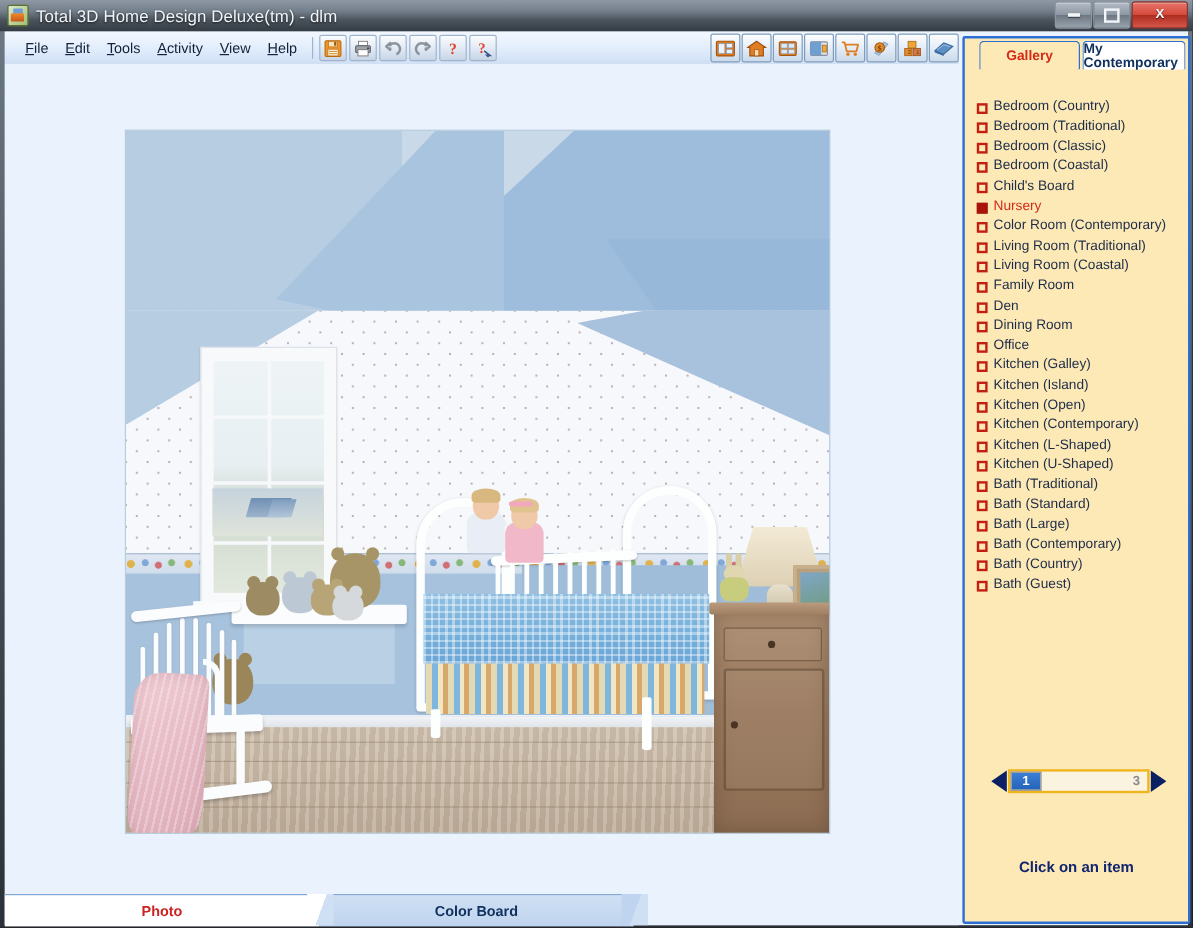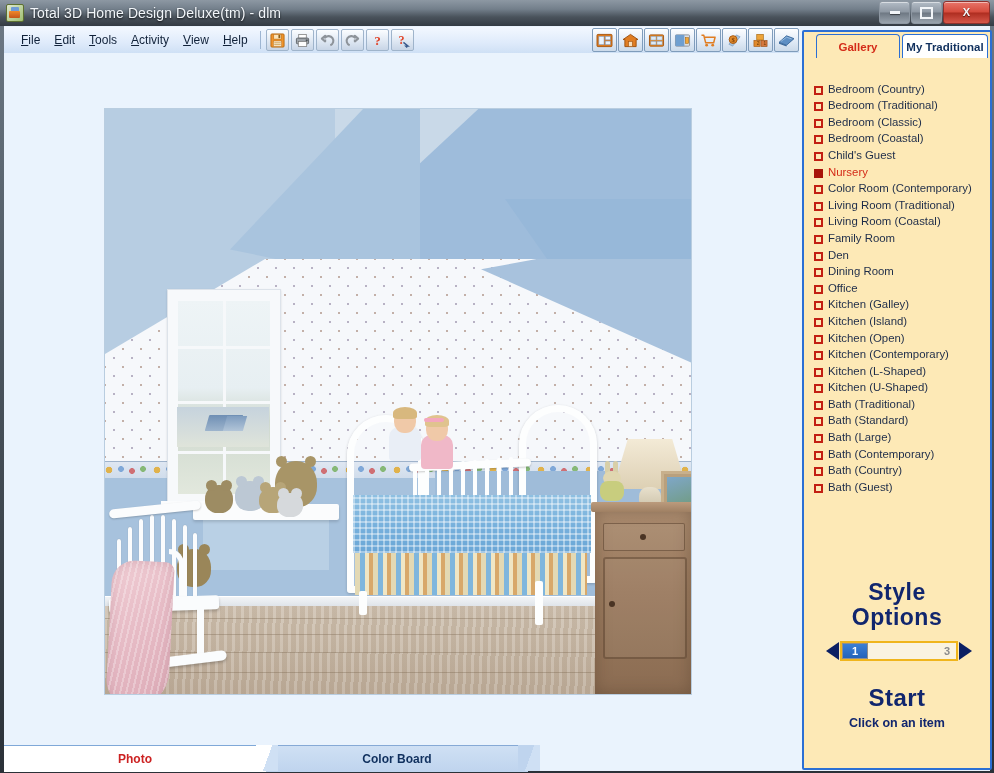--- a/index.html
+++ b/index.html
@@ -550,21 +550,21 @@
     <div class="tab-skew" style="left:252px;background:linear-gradient(110deg,#ffffff 52%,#cfe0f4 52%);"></div>
     <div class="tab-skew" style="left:514px;background:linear-gradient(110deg,#bfd4ee 52%,#cfe0f4 52%);"></div>
   </div>
 
   <div class="rpanel">
     <div class="rtabs">
       <div class="rtab active">
         <span>Gallery</span>
       </div>
       <div class="rtab inactive">
-        <span>My Traditional</span>
+        <span>My Contemporary</span>
       </div>
     </div>
 
     <div class="glist" id="gallery-list">
         <div class="gitem">
           <span class="gbox"></span>
           <span class="glabel">Bedroom (Country)</span>
         </div>
         <div class="gitem">
           <span class="gbox"></span>
@@ -573,21 +573,21 @@
         <div class="gitem">
           <span class="gbox"></span>
           <span class="glabel">Bedroom (Classic)</span>
         </div>
         <div class="gitem">
           <span class="gbox"></span>
           <span class="glabel">Bedroom (Coastal)</span>
         </div>
         <div class="gitem">
           <span class="gbox"></span>
-          <span class="glabel">Child's Guest</span>
+          <span class="glabel">Child's Board</span>
         </div>
         <div class="gitem selected">
           <span class="gbox"></span>
           <span class="glabel">Nursery</span>
         </div>
         <div class="gitem">
           <span class="gbox"></span>
           <span class="glabel">Color Room (Contemporary)</span>
         </div>
         <div class="gitem">
@@ -657,38 +657,33 @@
         <div class="gitem">
           <span class="gbox"></span>
           <span class="glabel">Bath (Country)</span>
         </div>
         <div class="gitem">
           <span class="gbox"></span>
           <span class="glabel">Bath (Guest)</span>
         </div>
       </div>
 
-    <div class="so-title">
-      <span>Style</span>
-      <span class="l2">Options</span>
-    </div>
 
     <div class="pager">
       <div class="pg-arrow">
         <svg width="14" height="20" viewBox="0 0 14 20">
             <polygon points="13,1 13,19 0,10" fill="#0b1f63"></polygon>
           </svg>
       </div>
       <div class="pg-track">
         <div class="pg-thumb">1</div>
         <span class="pg-max">3</span>
       </div>
       <div class="pg-arrow">
         <svg width="14" height="20" viewBox="0 0 14 20">
             <polygon points="1,1 1,19 14,10" fill="#0b1f63"></polygon>
           </svg>
       </div>
     </div>
 
-    <div class="start-title">Start</div>
     <div class="start-sub">Click on an item</div>
   </div>
 </div>
 
 </body></html>

